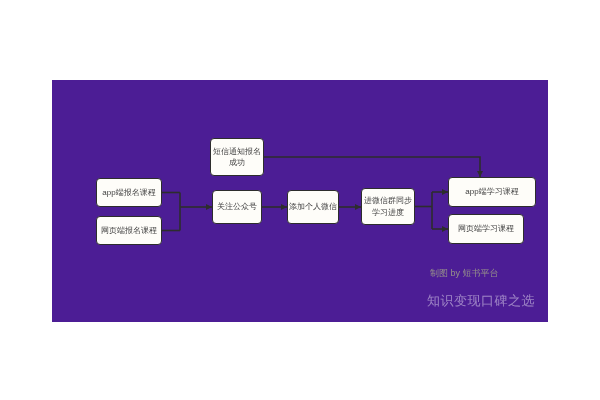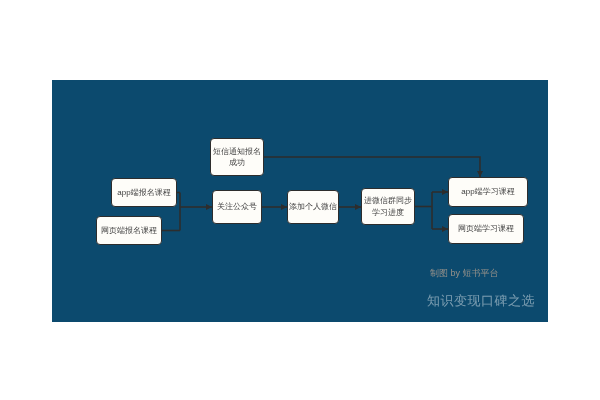--- a/index.html
+++ b/index.html
@@ -11,21 +11,21 @@
   }
   .page {
     position: relative;
     width: 600px; height: 400px;
     background: #ffffff;
   }
   .canvas {
     position: absolute;
     left: 52px; top: 80px;
     width: 496px; height: 242px;
-    background: #0c4a6e;
+    background: #4c1d95;
   }
   .connectors {
     position: absolute;
     left: 0; top: 0;
     width: 496px; height: 242px;
   }
   .node {
     position: absolute;
     box-sizing: border-box;
     background: #fefdf9;
@@ -34,26 +34,26 @@
     display: flex;
     align-items: center;
     justify-content: center;
     text-align: center;
     white-space: pre-line;
     font-size: 8px;
     line-height: 1.4;
     color: #3f3f3f;
   }
   .node-sms      { left: 158px; top: 58px;  width: 54px; height: 38px; }
-  .node-app-reg  { left: 59px;  top: 98px;  width: 66px; height: 29px; }
+  .node-app-reg  { left: 44px;  top: 98px;  width: 66px; height: 29px; }
   .node-web-reg  { left: 44px;  top: 136px; width: 66px; height: 29px; }
   .node-follow   { left: 160px; top: 110px; width: 50px; height: 34px; }
   .node-wechat   { left: 235px; top: 110px; width: 52px; height: 34px; }
   .node-group    { left: 309px; top: 108px; width: 54px; height: 37px; }
-  .node-app-learn{ left: 396px; top: 97px;  width: 80px; height: 30px; }
+  .node-app-learn{ left: 396px; top: 97px;  width: 88px; height: 30px; }
   .node-web-learn{ left: 396px; top: 134px; width: 76px; height: 30px; }
   .wm-credit {
     position: absolute;
     left: 378px; top: 189px;
     font-size: 9px;
     color: #96918a;
     line-height: 1;
     z-index: 3;
     text-align: right;
   }

